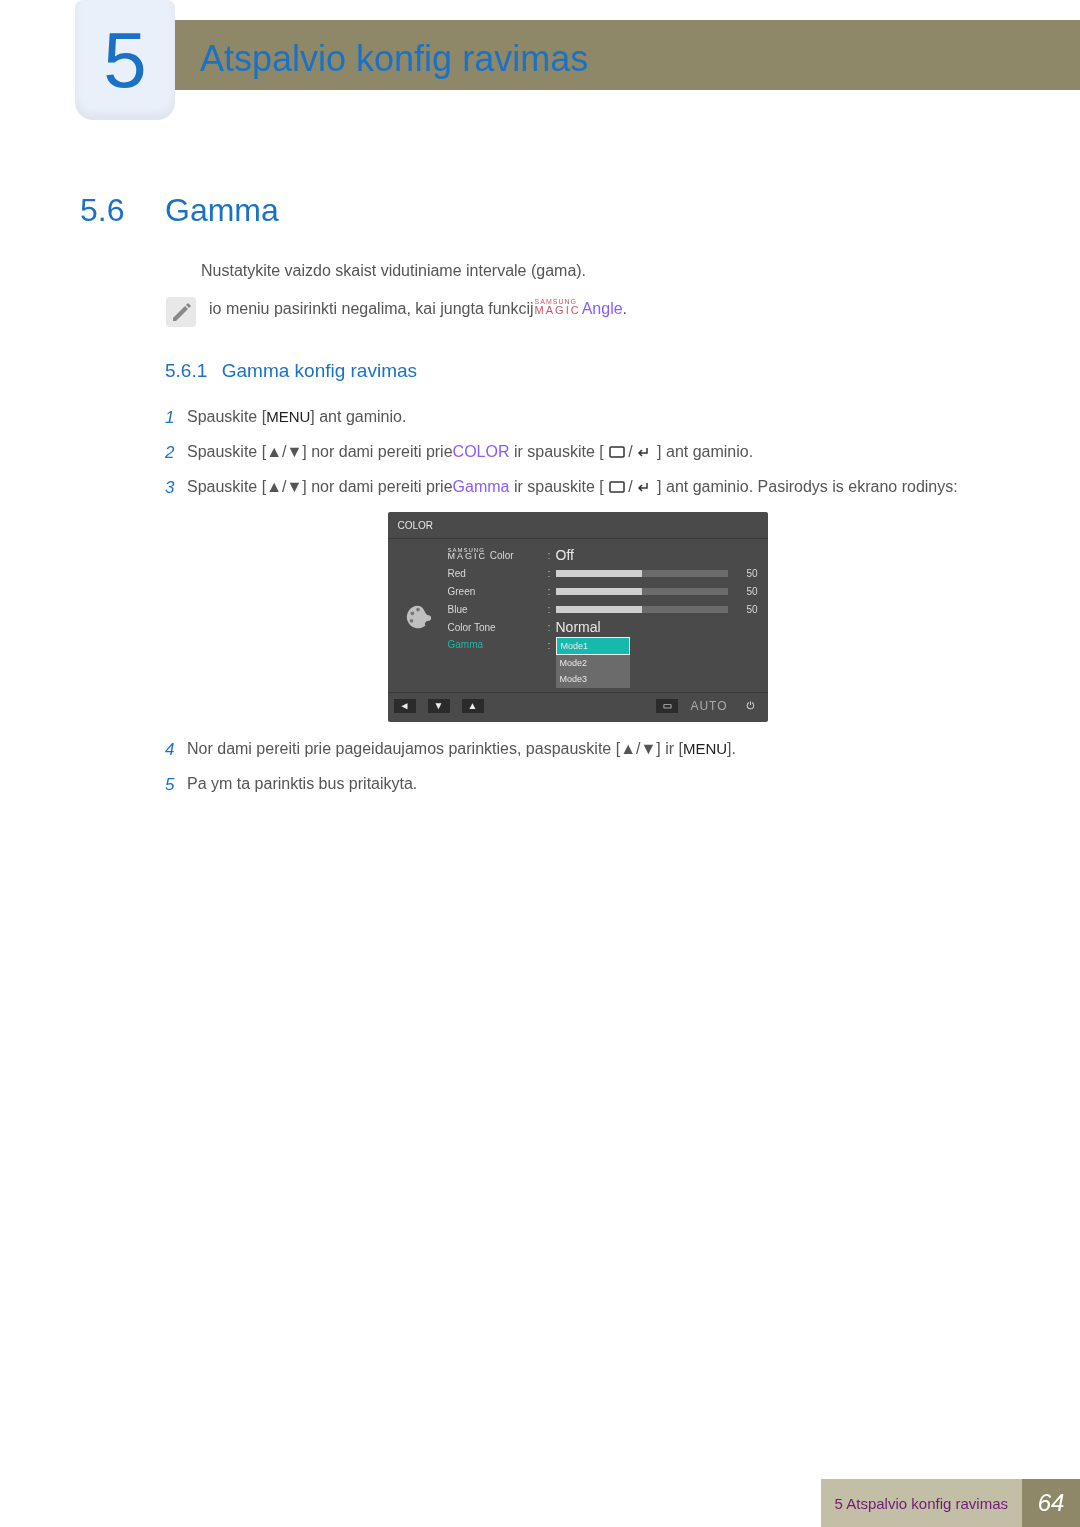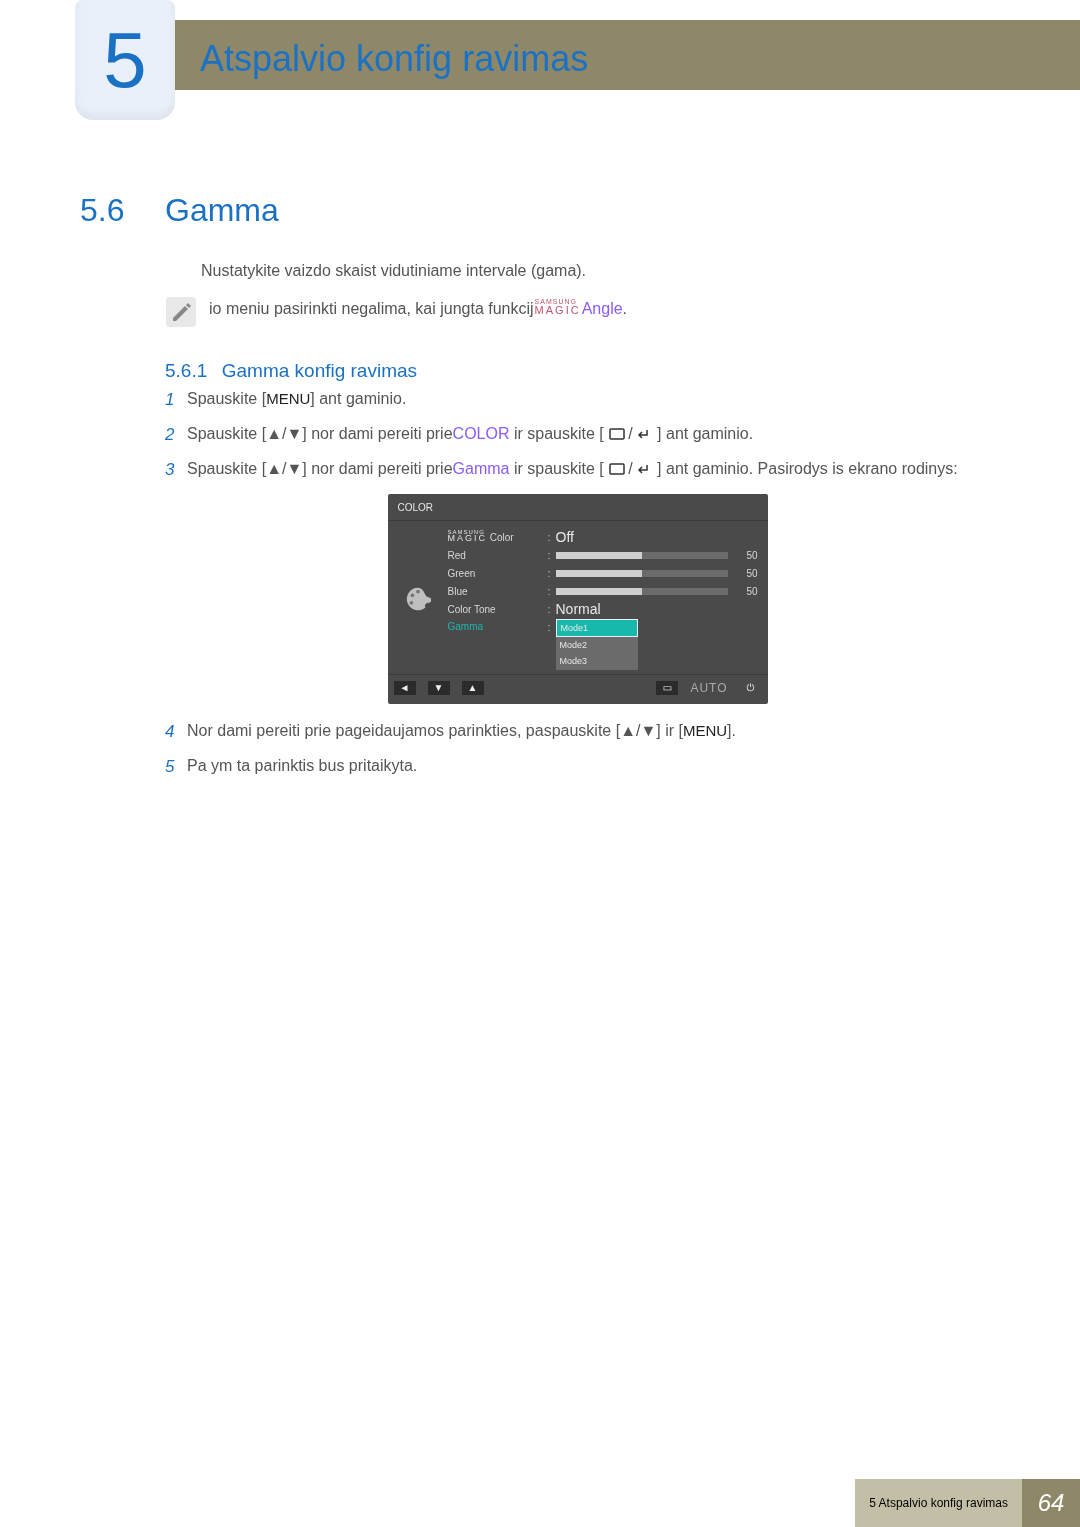--- a/index.html
+++ b/index.html
@@ -104,21 +104,21 @@
   .accent { color: #8b5cf6; }
   .subsection-number {
     font-size: 19px;
     color: #1b72c4;
     margin-right: 10px;
   }
   .subsection-title {
     font-size: 19px;
     color: #1b72c4;
   }
-  .subsection-row { }
+  .subsection-row { margin-bottom: 18px; }
   .steps { margin-left: 0; }
   .step-row {
     display: flex;
     margin-bottom: 8px;
   }
   .step-num {
     width: 22px;
     flex: 0 0 22px;
     font-style: italic;
     font-size: 17px;
@@ -184,21 +184,21 @@
   .osd-bar-fill {
     position: absolute;
     left: 0; top: 0; bottom: 0;
     width: 50%;
     background: #cfcfcf;
   }
   .osd-num { width: 24px; text-align: right; font-size: 10px; color: #d8d8d8; }
   .osd-text { font-size: 14px; color: #e8e8e8; }
   .osd-gamma-list { display: flex; flex-direction: column; gap: 0; }
   .osd-gamma-opt {
-    width: 82px;
+    width: 74px;
     font-size: 9px;
     padding: 1px 4px;
     background: #6b6b6b;
     color: #e8e8e8;
   }
   .osd-gamma-opt.sel { background: #18b9ad; border: 1px solid #eee; }
   .osd-nav {
     display: flex;
     align-items: center;
     justify-content: space-between;
@@ -233,22 +233,22 @@
     height: 48px;
     display: flex;
     justify-content: flex-end;
     align-items: stretch;
   }
   .footer-text {
     display: flex;
     align-items: center;
     padding: 18px 14px;
     background: #c3bfa7;
-    color: #000000;
-    font-size: 12px;
+    color: #701a75;
+    font-size: 15px;
   }
   .footer-page {
     display: flex;
     align-items: center;
     justify-content: center;
     width: 58px;
     background: #8f8868;
     color: #fff;
     font-size: 24px;
     font-style: italic;

